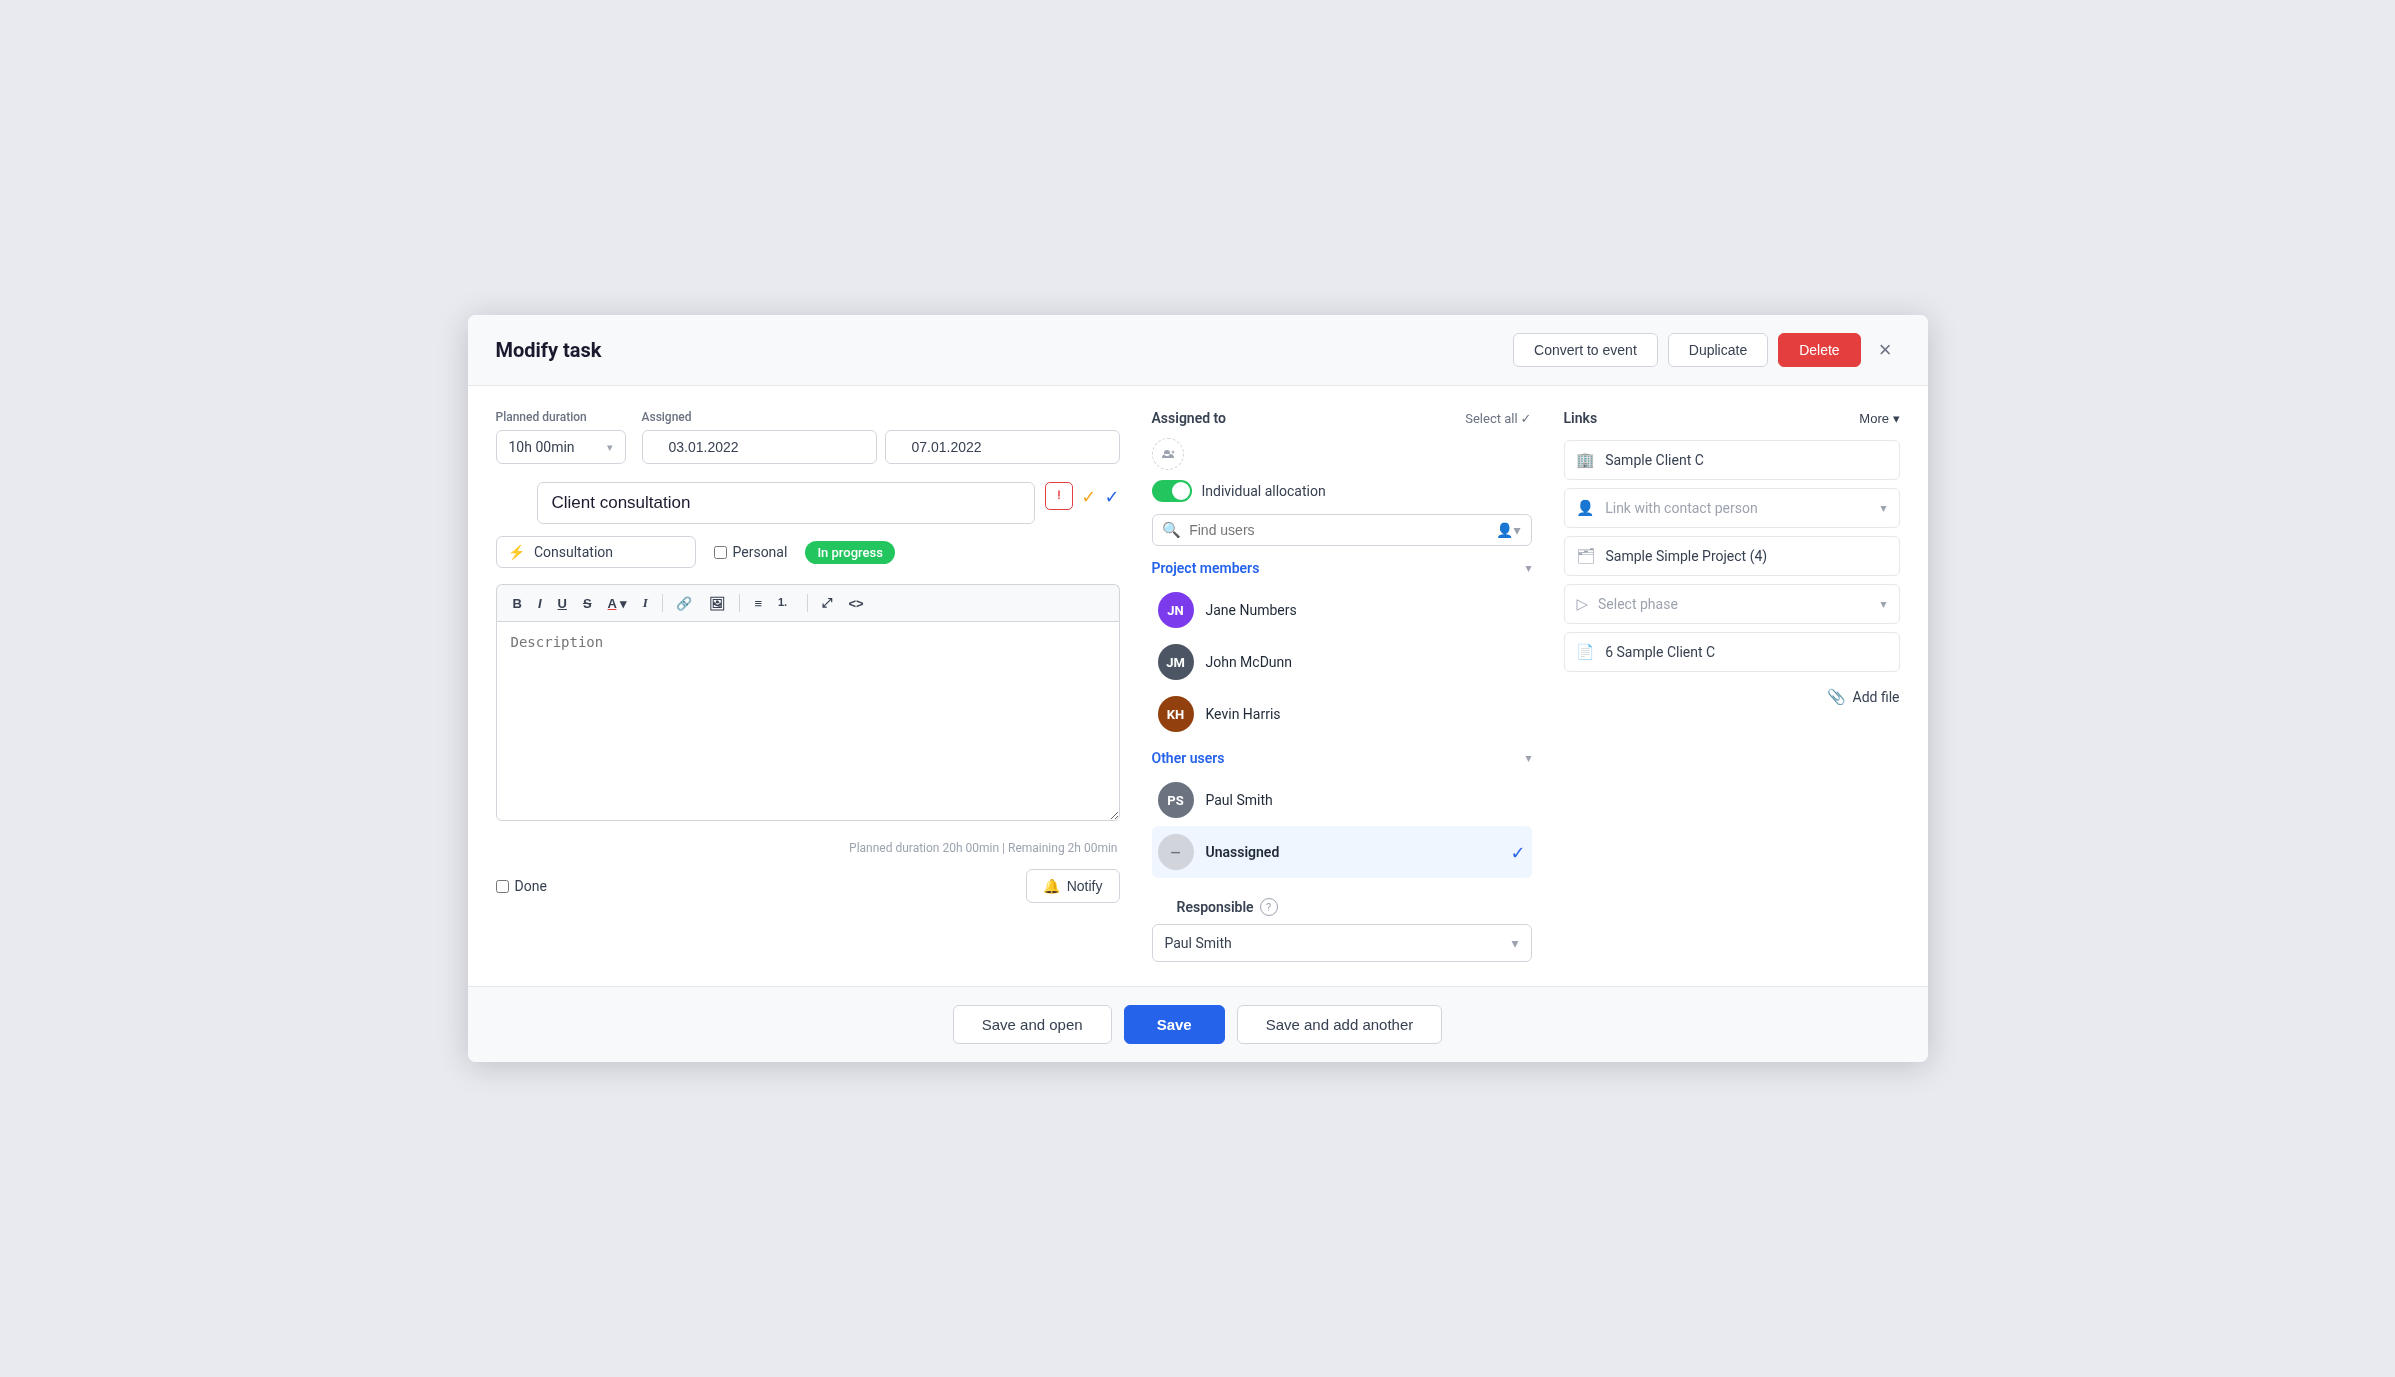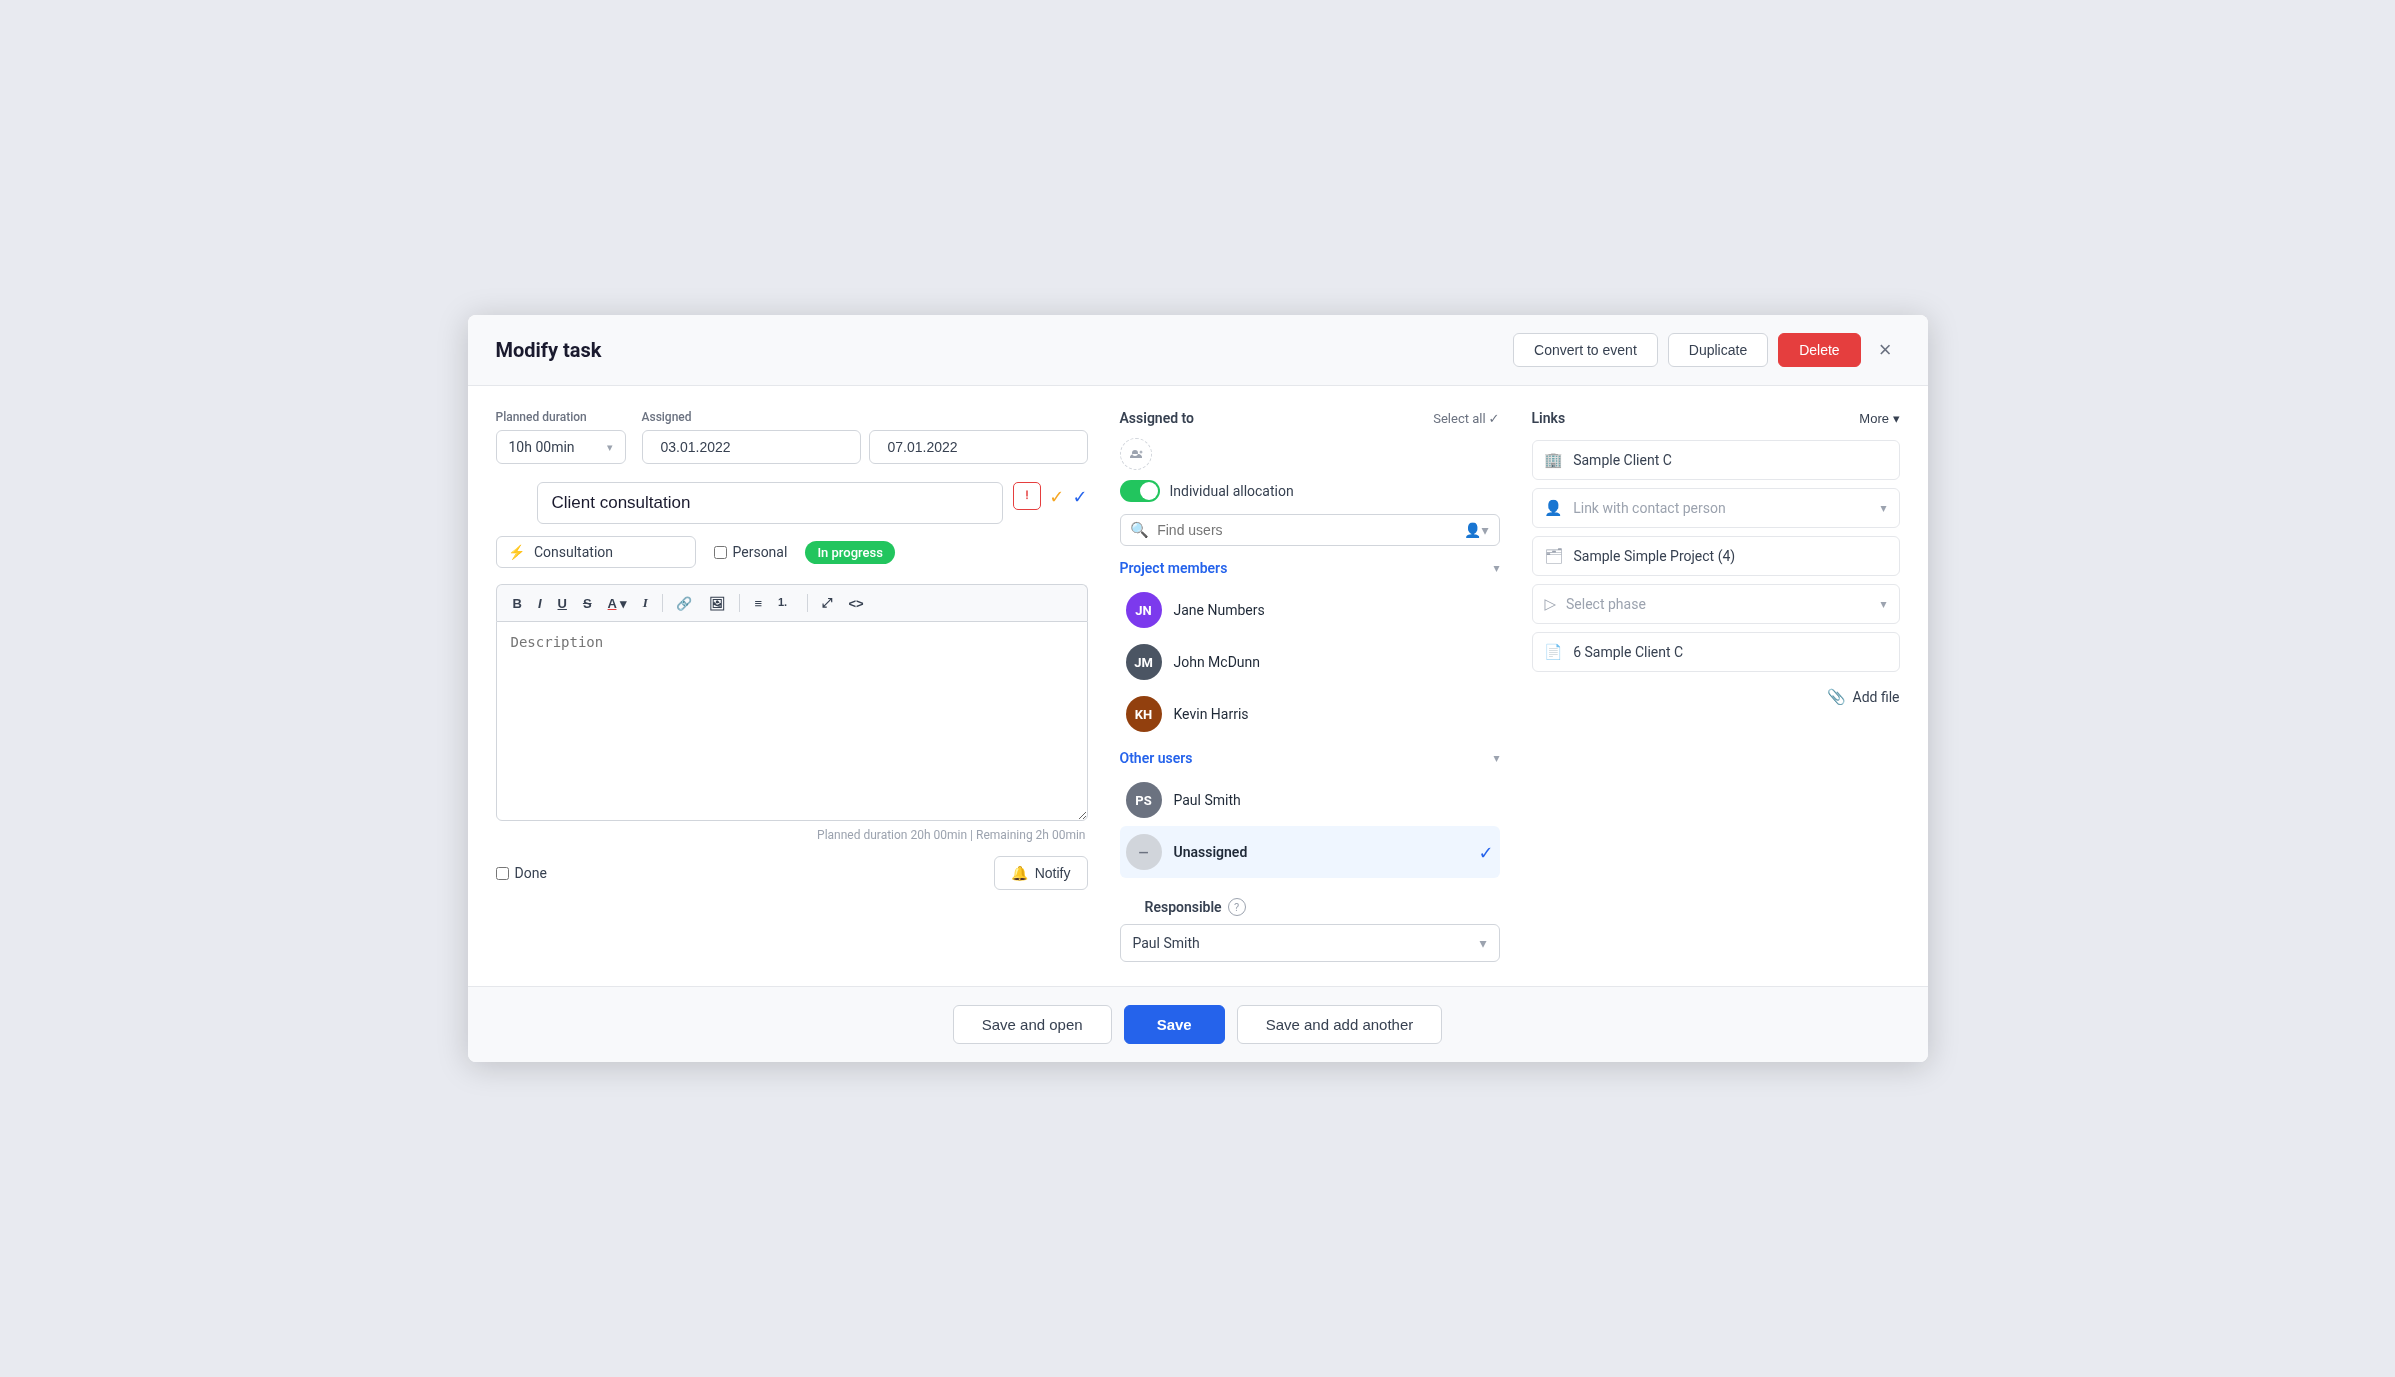--- a/index.html
+++ b/index.html
@@ -110,21 +110,21 @@
       flex: 1;
     }
     .date-input-wrap {
       display: flex;
       flex-direction: column;
       flex: 1;
     }
     .date-input {
       border: 1px solid #d1d5db;
       border-radius: 6px;
-      padding: 8px 18px;
+      padding: 8px 26px;
       font-size: 14px;
       color: #374151;
       background: #fff;
       outline: none;
     }
 
     .task-name-row {
       display: flex;
       align-items: flex-start;
       gap: 10px;
@@ -233,21 +233,21 @@
       color: #9ca3af;
       background: #fff;
       resize: vertical;
       width: 100%;
       outline: none;
     }
     .editor-footer {
       text-align: right;
       font-size: 12px;
       color: #9ca3af;
-      margin-top: 3px;
+      margin-top: 16px;
       padding-right: 2px;
     }
 
     .done-row {
       display: flex;
       align-items: center;
       gap: 8px;
       margin-top: 14px;
     }
     .notify-btn {

